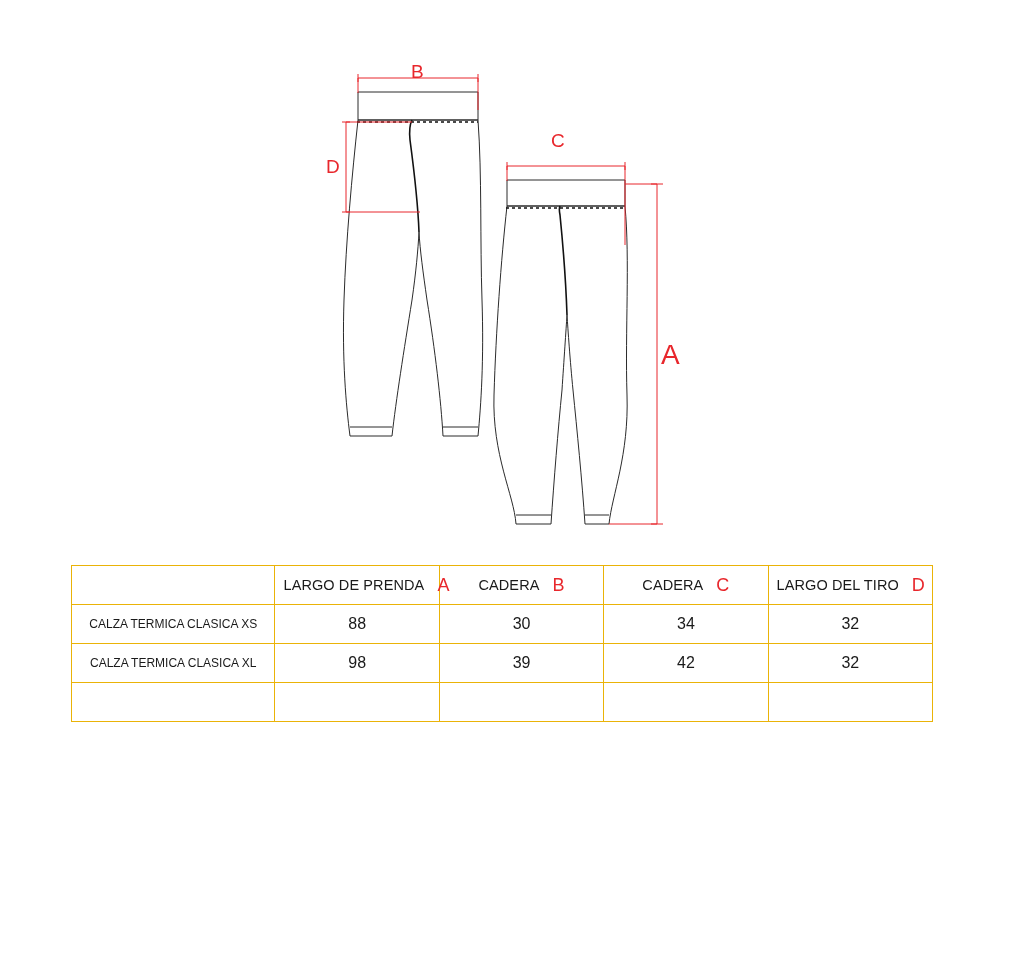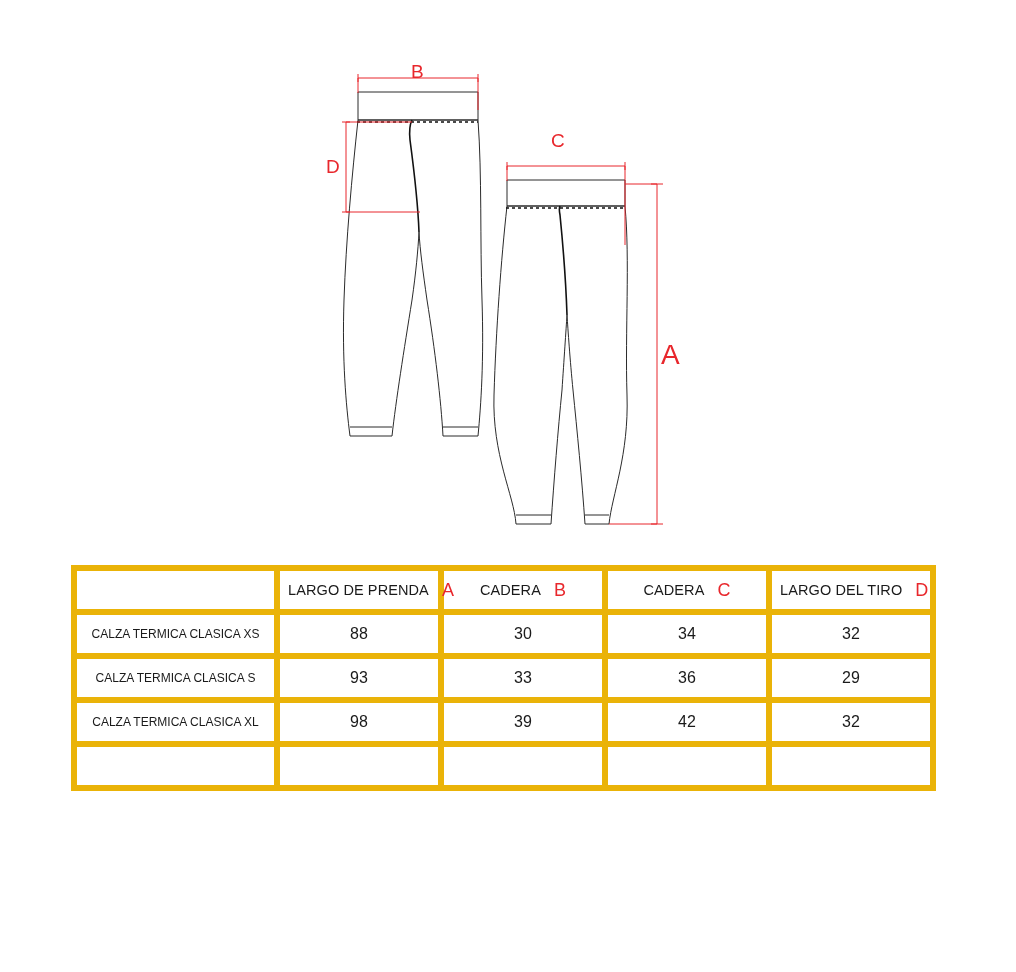--- a/index.html
+++ b/index.html
@@ -46,21 +46,21 @@
   
   #size-table {
     position: absolute;
     left: 71px;
     top: 565px;
     width: 862px;
     border-collapse: collapse;
     table-layout: fixed;
   }
   #size-table td, #size-table th {
-    border: 6px solid #eab308;
+    border: 1px solid #eab308;
     height: 38px;
     padding: 0 8px;
     font-weight: normal;
     vertical-align: middle;
   }
   #size-table .col-name   { width: 203px; }
   #size-table .col-meas   { width: 164px; }
 
   th.head-cell {
     font-size: 14.5px;
@@ -228,27 +228,20 @@
     </thead>
     <tbody>
       <tr>
         <td class="row-name">CALZA TERMICA CLASICA XS</td>
         <td class="val">88</td>
         <td class="val">30</td>
         <td class="val">34</td>
         <td class="val">32</td>
       </tr>
       <tr>
-        <td class="row-name">CALZA TERMICA CLASICA S</td>
-        <td class="val">93</td>
-        <td class="val">33</td>
-        <td class="val">36</td>
-        <td class="val">29</td>
-      </tr>
-      <tr>
         <td class="row-name">CALZA TERMICA CLASICA XL</td>
         <td class="val">98</td>
         <td class="val">39</td>
         <td class="val">42</td>
         <td class="val">32</td>
       </tr>
       <tr class="empty-row">
         <td class="row-name"></td>
         <td class="val"></td>
         <td class="val"></td>

